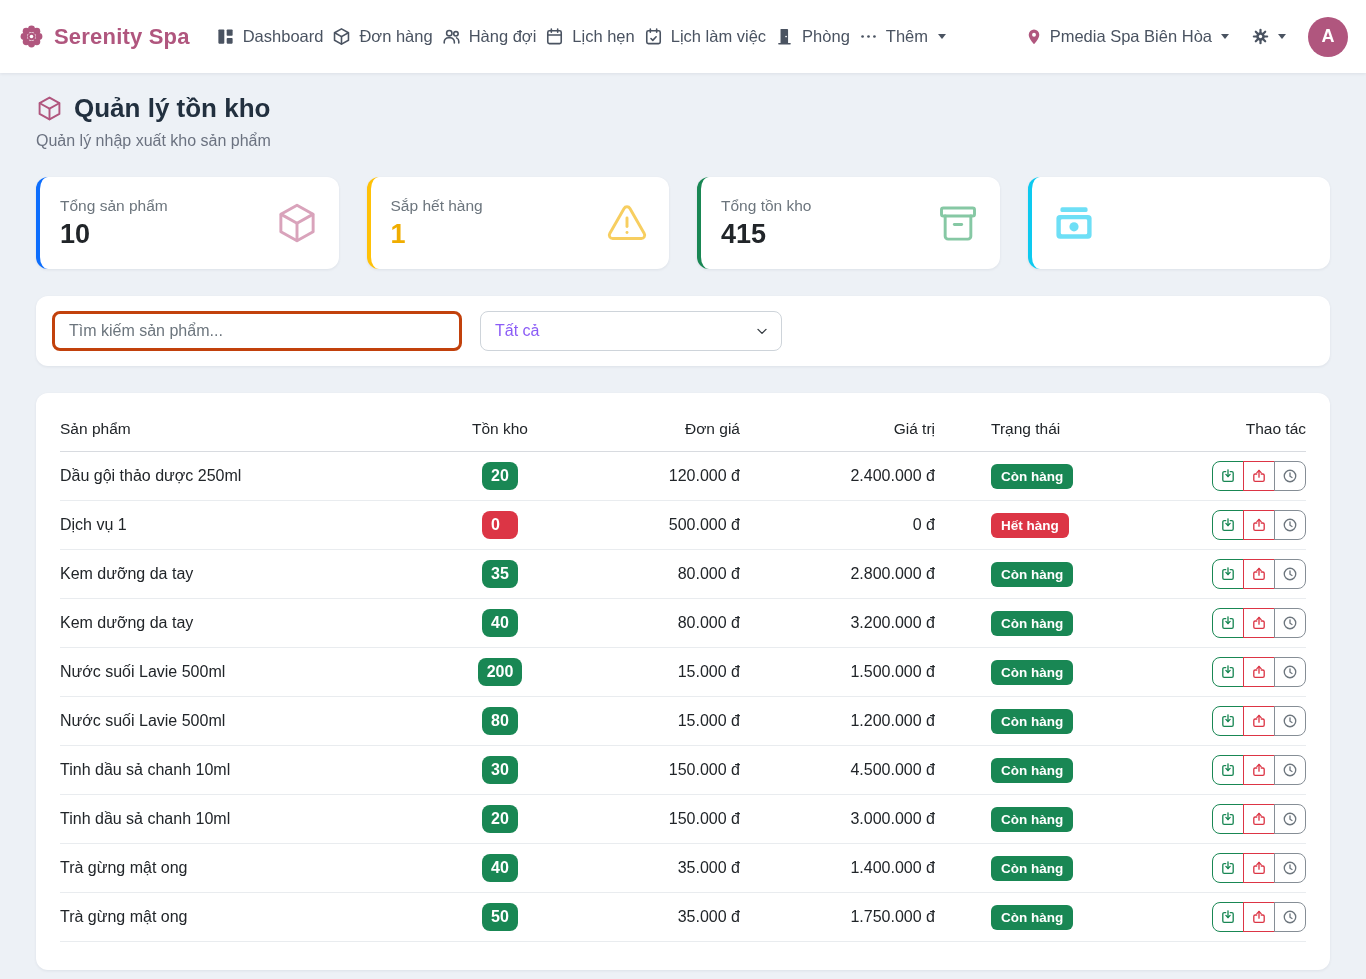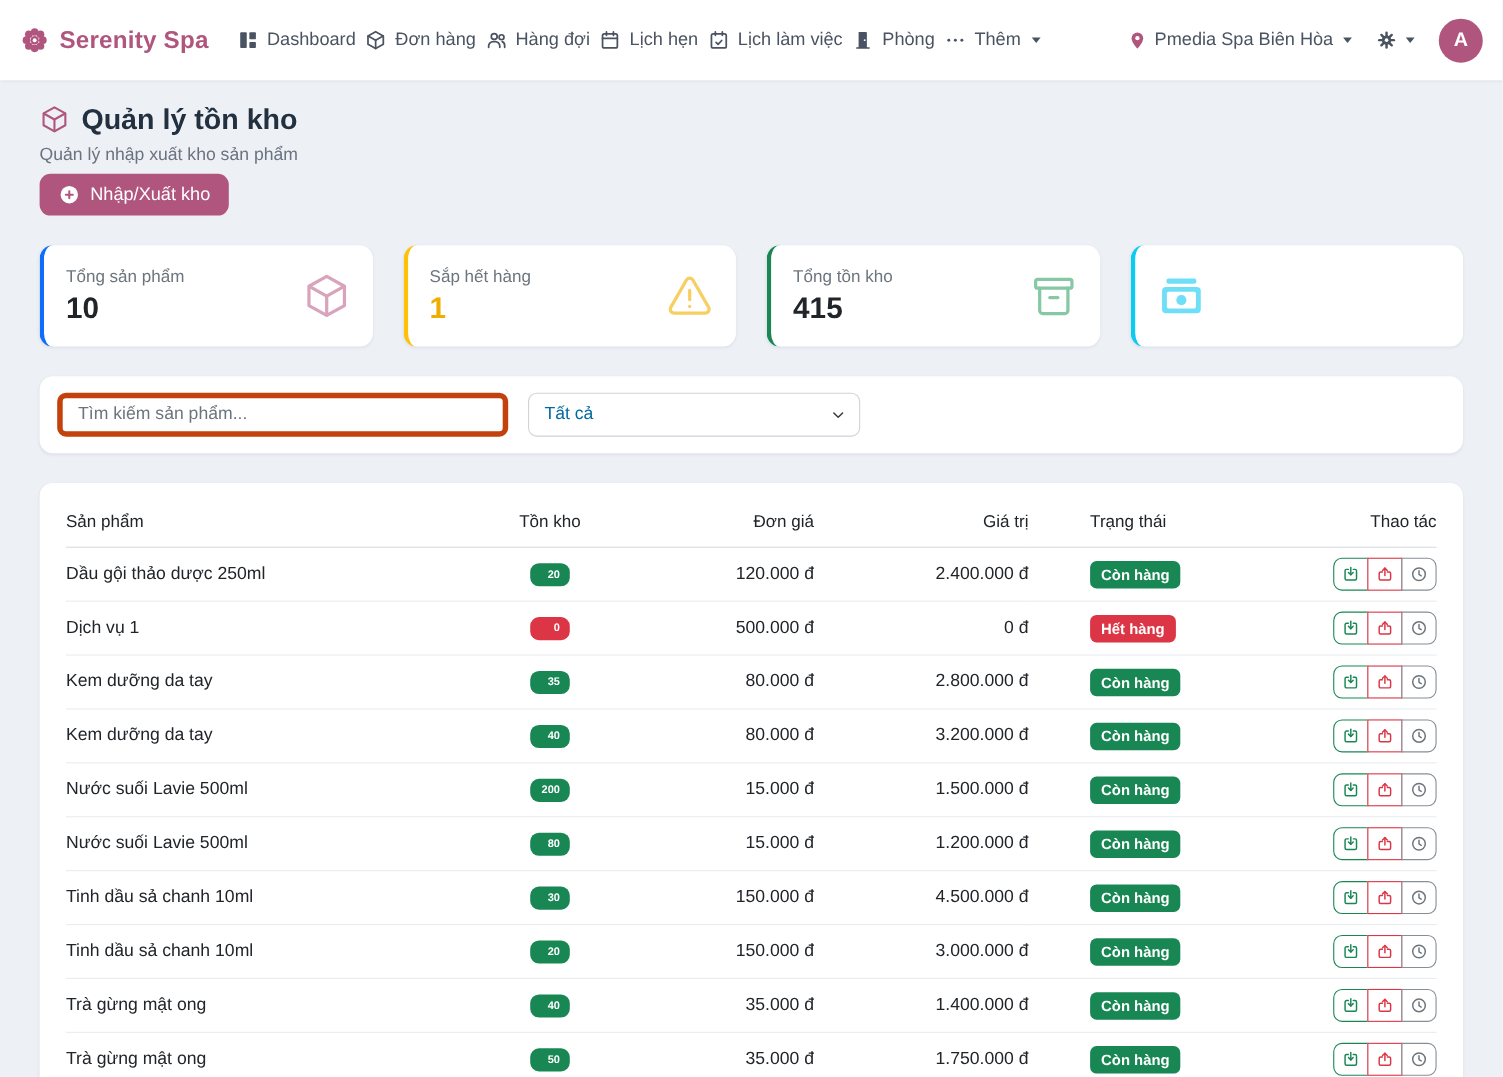--- a/index.html
+++ b/index.html
@@ -75,28 +75,28 @@
   .stat-value { font-size:27px; font-weight:bold; color:#212529; margin-top:4px; }
   .stat-icon { width:44px; height:44px; }
   .stat-icon svg { width:100%; height:100%; stroke-width:1.6; }
 
   
   .filter-card {
     background:#fff; border-radius:12px; box-shadow:0 1px 3px rgba(20,30,50,.07);
     margin-top:27px; padding:15px 16px; display:flex; gap:18px; align-items:center;
   }
   .search-input {
-    width:410px; height:40px; border:5px solid #c2410c; border-radius:8px;
+    width:410px; height:40px; border:3px solid #c2410c; border-radius:8px;
     padding:0 14px; font-family:inherit; font-size:16px; color:#212529; outline:none;
   }
   .search-input::placeholder { color:#6c757d; }
   .select-wrap { position:relative; width:302px; }
   .category-select {
     width:100%; height:40px; border:1px solid #ced4da; border-radius:8px;
-    background:#fff; font-family:inherit; font-size:16px; color:#0369a1;
+    background:#fff; font-family:inherit; font-size:16px; color:#8b5cf6;
     padding:0 14px; text-align:left; cursor:pointer; display:flex; align-items:center;
   }
   .select-chevron { position:absolute; right:12px; top:12px; width:16px; height:16px; color:#343a40; pointer-events:none; }
   .select-chevron svg { width:100%; height:100%; }
 
   
   .table-card {
     background:#fff; border-radius:12px; box-shadow:0 1px 3px rgba(20,30,50,.07);
     margin-top:27px; padding:14px 24px 28px;
   }
@@ -105,21 +105,21 @@
     text-align:left; font-size:15.5px; font-weight:normal; color:#212529;
     padding:13px 0; border-bottom:1px solid #d8dbe0;
   }
   td { padding:9px 0; border-bottom:1px solid #e9ecef; color:#212529; }
   .col-stock { text-align:center; }
   .col-price, .col-value { text-align:right; }
   .col-status { padding-left:56px; }
   .col-actions { text-align:right; }
   .stock-badge {
     display:inline-block; min-width:36px; padding:5px 9px; border-radius:8px;
-    color:#fff; font-weight:bold; font-size:10px; text-align:right;
+    color:#fff; font-weight:bold; font-size:16px; text-align:left;
   }
   .stock-in { background:#198754; }
   .stock-out { background:#dc3545; }
   .status-badge {
     display:inline-block; padding:5px 10px; border-radius:6px;
     color:#fff; font-weight:bold; font-size:13.5px;
   }
   .status-in { background:#198754; }
   .status-out { background:#dc3545; }
   .action-group { display:inline-flex; }
@@ -264,29 +264,20 @@
             <svg viewBox="0 0 24 24" fill="none" stroke="currentColor" stroke-width="2" stroke-linecap="round" stroke-linejoin="round">
               <path d="M12 2.3 20.8 7.2v9.6L12 21.7 3.2 16.8V7.2z"></path>
               <path d="M3.4 7.3 12 12.1l8.6-4.8"></path>
               <path d="M12 12.1V21.5"></path>
             </svg>
           </span>
         <h1 class="page-title">Quản lý tồn kho</h1>
       </div>
       <div class="page-subtitle">Quản lý nhập xuất kho sản phẩm</div>
     </div>
-    <button class="primary-btn">
-      <span class="btn-icon">
-          <svg viewBox="0 0 24 24" fill="currentColor" stroke="none">
-            <circle cx="12" cy="12" r="9.5" fill="#ffffff"></circle>
-            <path d="M12 8.2v7.6M8.2 12h7.6" stroke="#b0567e" stroke-width="2.2" stroke-linecap="round" fill="none"></path>
-          </svg>
-        </span>
-      <span>Nhập/Xuất kho</span>
-    </button>
   </div>
 
   <section class="stats">
       <div class="stat-card" style="border-left-color: rgb(13, 110, 253);">
         <div class="stat-info">
           <div class="stat-label">Tổng sản phẩm</div>
           <div class="stat-value">10</div>
         </div>
         <span class="stat-icon" style="color: rgb(217, 163, 187);">
           <svg viewBox="0 0 24 24" fill="none" stroke="currentColor" stroke-width="2" stroke-linecap="round" stroke-linejoin="round">

